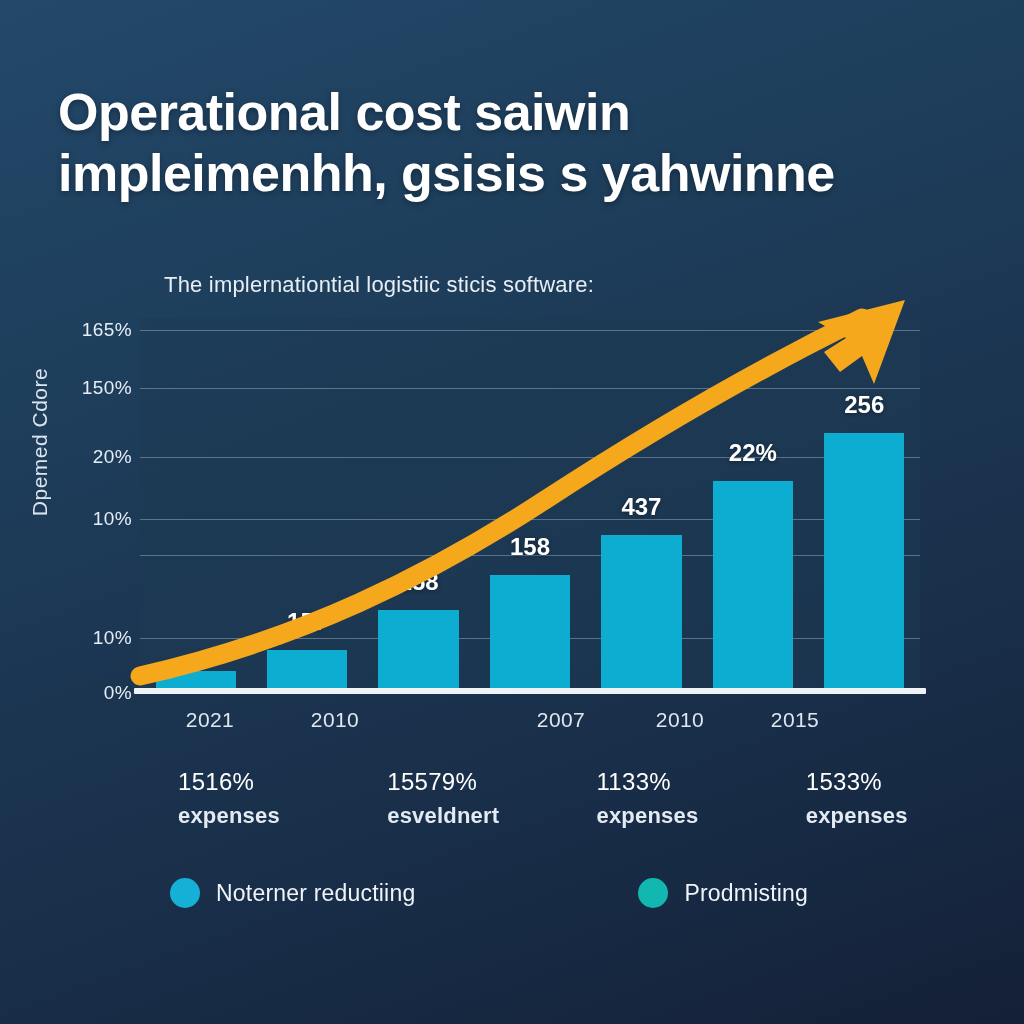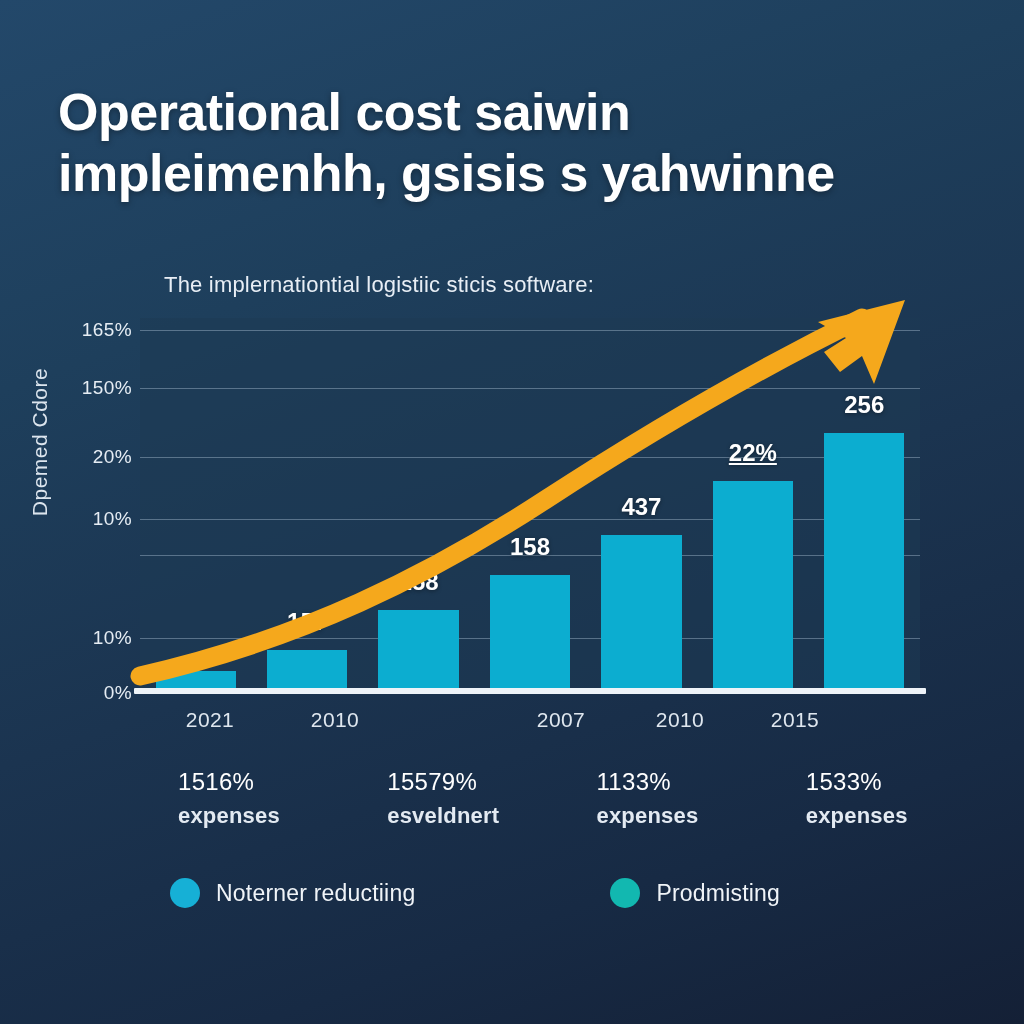--- a/index.html
+++ b/index.html
@@ -171,20 +171,21 @@
     letter-spacing: 0.2px;
   }
 
   
   .legend {
     position: absolute;
     left: 170px;
     top: 878px;
     display: flex;
     align-items: flex-end;
+    gap: 28px;
   }
   .legend-item {
     display: flex;
     align-items: center;
   }
   .legend-item.first { margin-right: 195px; }
   .legend-dot {
     width: 30px;
     height: 30px;
     border-radius: 50%;
@@ -245,21 +246,21 @@
       <div class="xtick" style="left: 561px;">2007</div>
       <div class="xtick" style="left: 680px;">2010</div>
       <div class="xtick" style="left: 795px;">2015</div>
     </div>
 
   <div id="barlabel-wrap">
       <div class="bar-label" style="left: 307.143px; top: 608px;">157</div>
       <div class="bar-label" style="left: 418.571px; top: 568px;">158</div>
       <div class="bar-label" style="left: 530px; top: 533px;">158</div>
       <div class="bar-label" style="left: 641.429px; top: 493px;">437</div>
-      <div class="bar-label" style="left: 752.857px; top: 439px; text-decoration: underline;">22%</div>
+      <div class="bar-label" style="left: 752.857px; top: 439px;">22%</div>
       <div class="bar-label" style="left: 864.286px; top: 391px;">256</div>
     </div>
 
   <svg class="trend-svg" viewBox="0 0 1024 1024">
     <defs>
       <marker id="noop"></marker>
     </defs>
     <path id="trend-path" d="M 140 676 C 300 640, 430 575, 545 500 C 660 425, 760 368, 862 318" fill="none" stroke="#f5a81c" stroke-width="19" stroke-linecap="round"></path>
     <polygon id="trend-head" points="905,300 818,322 846,338 824,352 840,372 862,356 874,384" fill="#f5a81c"></polygon>
   </svg>

